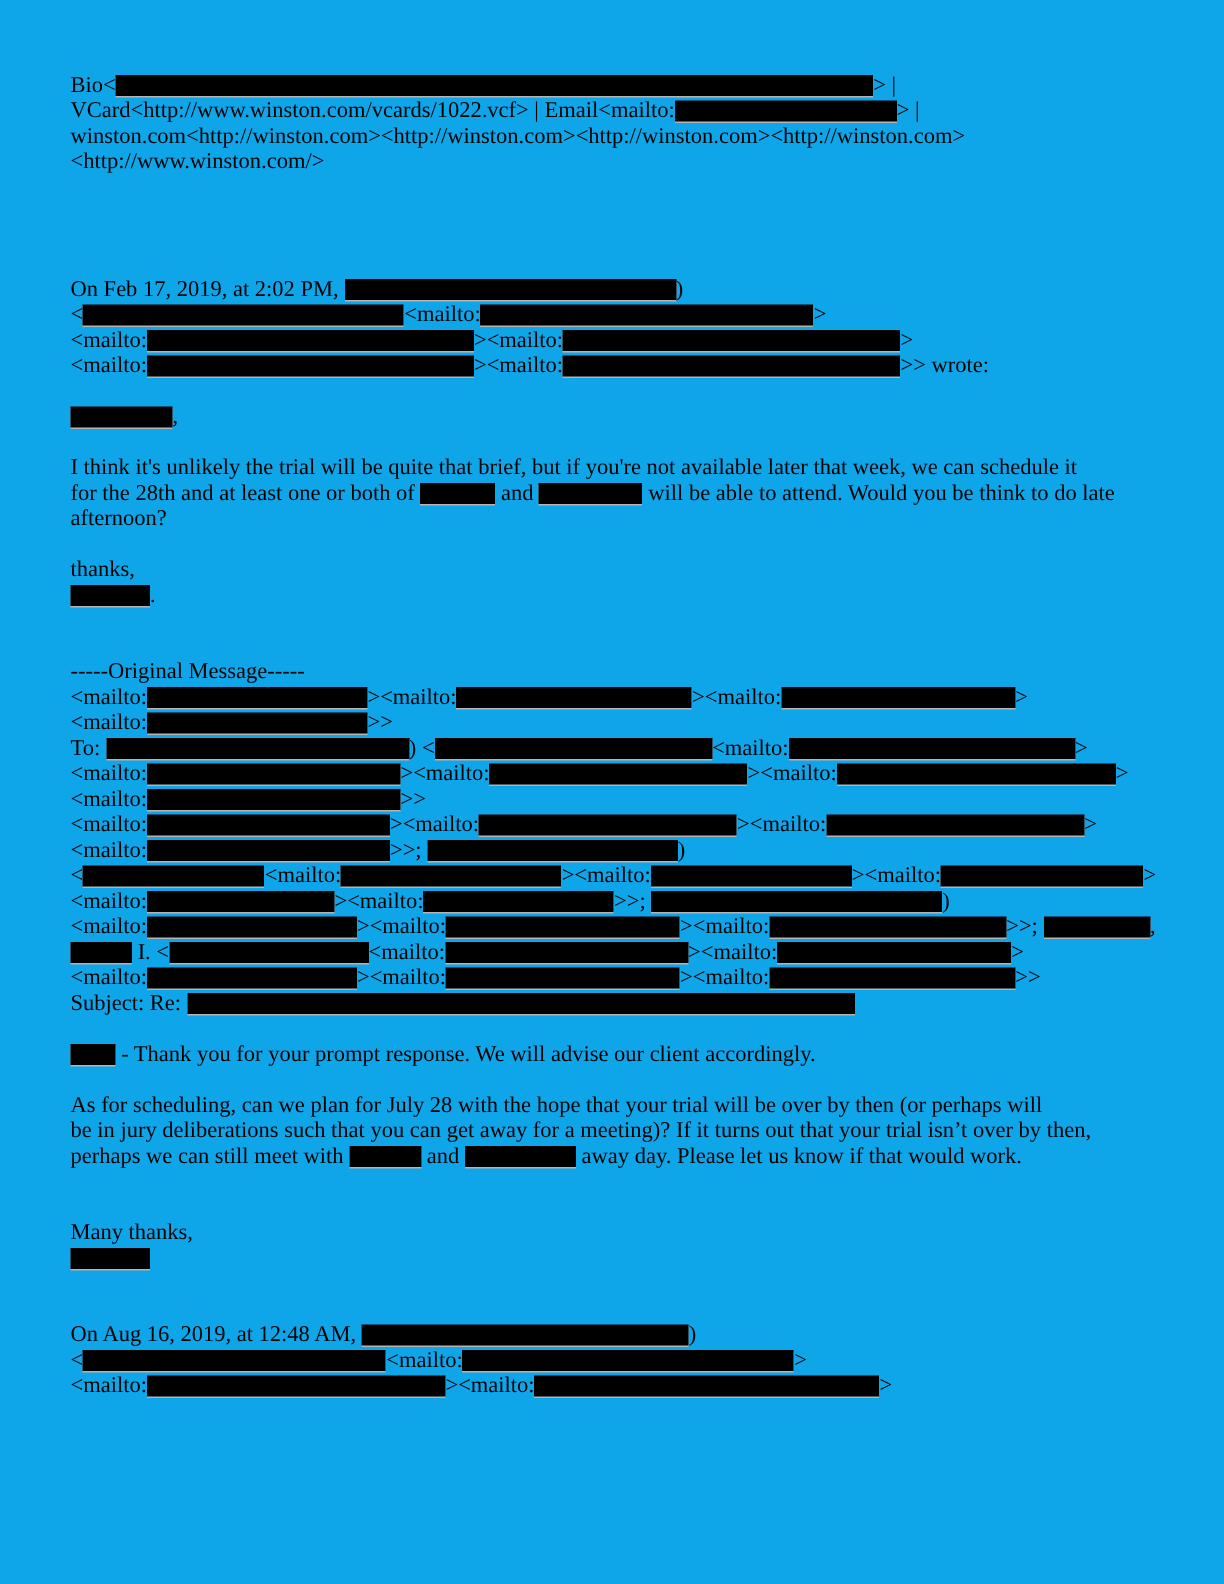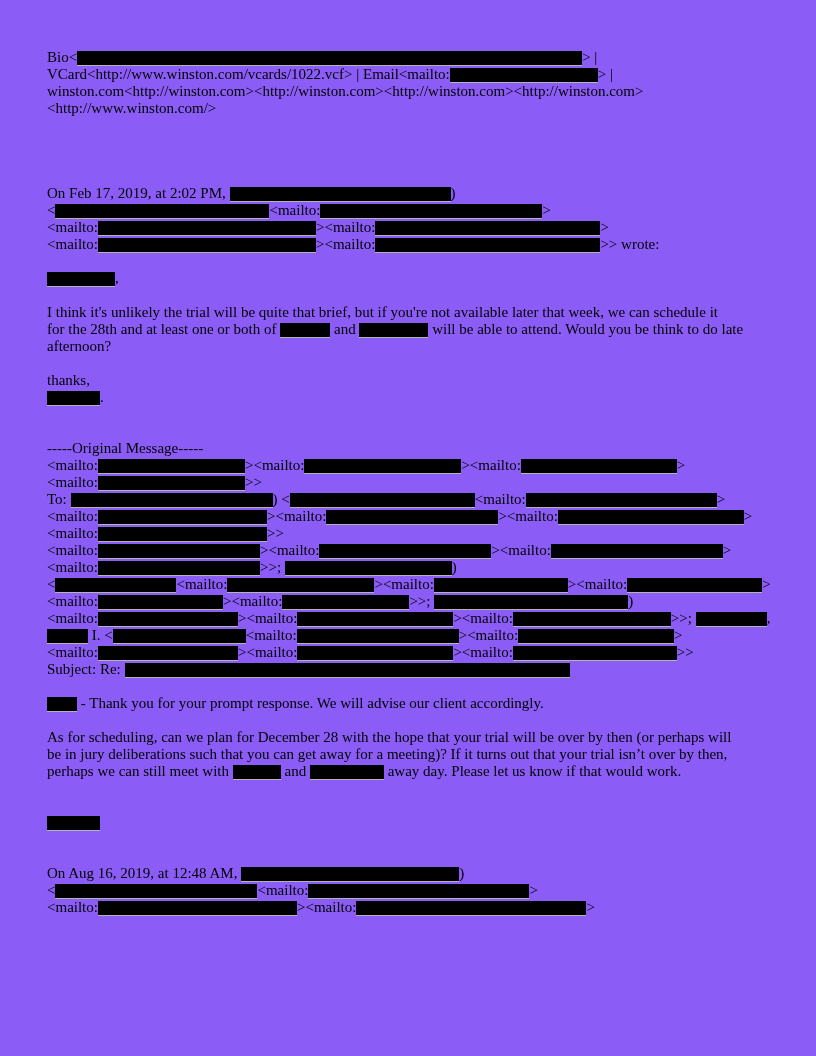--- a/index.html
+++ b/index.html
@@ -29,21 +29,21 @@
     height: 14px;
     background: #000000;
     vertical-align: -3px;
     box-shadow: 0 1px 0 #b4b4b4;
   }
   .t { color: #000000; }
 </style>
 </head>
 <body>
 
-<div class="page" id="doc-page" style="background: #8b5cf6; color: rgb(0, 0, 0);">
+<div class="page" id="doc-page" style="background: #0ea5e9; color: rgb(0, 0, 0);">
     <div class="line"><span class="t">Bio&lt;</span><span class="redact" style="width: 505px; background: rgb(0, 0, 0);"></span><span class="t">&gt; |</span></div>
     <div class="line"><span class="t">VCard&lt;http://www.winston.com/vcards/1022.vcf&gt; | Email&lt;mailto:</span><span class="redact" style="width: 148px; background: rgb(0, 0, 0);"></span><span class="t">&gt; |</span></div>
     <div class="line"><span class="t">winston.com&lt;http://winston.com&gt;&lt;http://winston.com&gt;&lt;http://winston.com&gt;&lt;http://winston.com&gt;</span></div>
     <div class="line"><span class="t">&lt;http://www.winston.com/&gt;</span></div>
     <div class="line"></div>
     <div class="line"></div>
     <div class="line"></div>
     <div class="line"></div>
     <div class="line"><span class="t">On Feb 17, 2019, at 2:02 PM, </span><span class="redact" style="width: 221px; background: rgb(0, 0, 0);"></span><span class="t">)</span></div>
     <div class="line"><span class="t">&lt;</span><span class="redact" style="width: 214px; background: rgb(0, 0, 0);"></span><span class="t">&lt;mailto:</span><span class="redact" style="width: 222px; background: rgb(0, 0, 0);"></span><span class="t">&gt;</span></div>
@@ -70,24 +70,25 @@
     <div class="line"><span class="t">&lt;mailto:</span><span class="redact" style="width: 162px; background: rgb(0, 0, 0);"></span><span class="t">&gt;&gt;; </span><span class="redact" style="width: 167px; background: rgb(0, 0, 0);"></span><span class="t">)</span></div>
     <div class="line"><span class="t">&lt;</span><span class="redact" style="width: 121px; background: rgb(0, 0, 0);"></span><span class="t">&lt;mailto:</span><span class="redact" style="width: 147px; background: rgb(0, 0, 0);"></span><span class="t">&gt;&lt;mailto:</span><span class="redact" style="width: 134px; background: rgb(0, 0, 0);"></span><span class="t">&gt;&lt;mailto:</span><span class="redact" style="width: 135px; background: rgb(0, 0, 0);"></span><span class="t">&gt;</span></div>
     <div class="line"><span class="t">&lt;mailto:</span><span class="redact" style="width: 125px; background: rgb(0, 0, 0);"></span><span class="t">&gt;&lt;mailto:</span><span class="redact" style="width: 127px; background: rgb(0, 0, 0);"></span><span class="t">&gt;&gt;; </span><span class="redact" style="width: 194px; background: rgb(0, 0, 0);"></span><span class="t">)</span></div>
     <div class="line"><span class="t">&lt;mailto:</span><span class="redact" style="width: 140px; background: rgb(0, 0, 0);"></span><span class="t">&gt;&lt;mailto:</span><span class="redact" style="width: 156px; background: rgb(0, 0, 0);"></span><span class="t">&gt;&lt;mailto:</span><span class="redact" style="width: 158px; background: rgb(0, 0, 0);"></span><span class="t">&gt;&gt;; </span><span class="redact" style="width: 71px; background: rgb(0, 0, 0);"></span><span class="t">,</span></div>
     <div class="line"><span class="redact" style="width: 41px; background: rgb(0, 0, 0);"></span><span class="t"> I. &lt;</span><span class="redact" style="width: 133px; background: rgb(0, 0, 0);"></span><span class="t">&lt;mailto:</span><span class="redact" style="width: 162px; background: rgb(0, 0, 0);"></span><span class="t">&gt;&lt;mailto:</span><span class="redact" style="width: 156px; background: rgb(0, 0, 0);"></span><span class="t">&gt;</span></div>
     <div class="line"><span class="t">&lt;mailto:</span><span class="redact" style="width: 140px; background: rgb(0, 0, 0);"></span><span class="t">&gt;&lt;mailto:</span><span class="redact" style="width: 156px; background: rgb(0, 0, 0);"></span><span class="t">&gt;&lt;mailto:</span><span class="redact" style="width: 164px; background: rgb(0, 0, 0);"></span><span class="t">&gt;&gt;</span></div>
     <div class="line"><span class="t">Subject: Re: </span><span class="redact" style="width: 445px; background: rgb(0, 0, 0);"></span></div>
     <div class="line"></div>
     <div class="line"><span class="redact" style="width: 30px; background: rgb(0, 0, 0);"></span><span class="t"> - Thank you for your prompt response. We will advise our client accordingly.</span></div>
     <div class="line"></div>
-    <div class="line"><span class="t">As for scheduling, can we plan for December 28 with the hope that your trial will be over by then (or perhaps will</span></div>
+    <div class="line"><span class="t">As for scheduling, can we plan for July 28 with the hope that your trial will be over by then (or perhaps will</span></div>
     <div class="line"><span class="t">be in jury deliberations such that you can get away for a meeting)? If it turns out that your trial isn’t over by then,</span></div>
     <div class="line"><span class="t">perhaps we can still meet with </span><span class="redact" style="width: 48px; background: rgb(0, 0, 0);"></span><span class="t"> and </span><span class="redact" style="width: 74px; background: rgb(0, 0, 0);"></span><span class="t"> away day. Please let us know if that would work.</span></div>
     <div class="line"></div>
     <div class="line"></div>
+    <div class="line"><span class="t">Many thanks,</span></div>
     <div class="line"><span class="redact" style="width: 53px; background: rgb(0, 0, 0);"></span></div>
     <div class="line"></div>
     <div class="line"></div>
     <div class="line"><span class="t">On Aug 16, 2019, at 12:48 AM, </span><span class="redact" style="width: 218px; background: rgb(0, 0, 0);"></span><span class="t">)</span></div>
     <div class="line"><span class="t">&lt;</span><span class="redact" style="width: 202px; background: rgb(0, 0, 0);"></span><span class="t">&lt;mailto:</span><span class="redact" style="width: 221px; background: rgb(0, 0, 0);"></span><span class="t">&gt;</span></div>
     <div class="line"><span class="t">&lt;mailto:</span><span class="redact" style="width: 199px; background: rgb(0, 0, 0);"></span><span class="t">&gt;&lt;mailto:</span><span class="redact" style="width: 230px; background: rgb(0, 0, 0);"></span><span class="t">&gt;</span></div>
   </div>
 
 </body></html>

